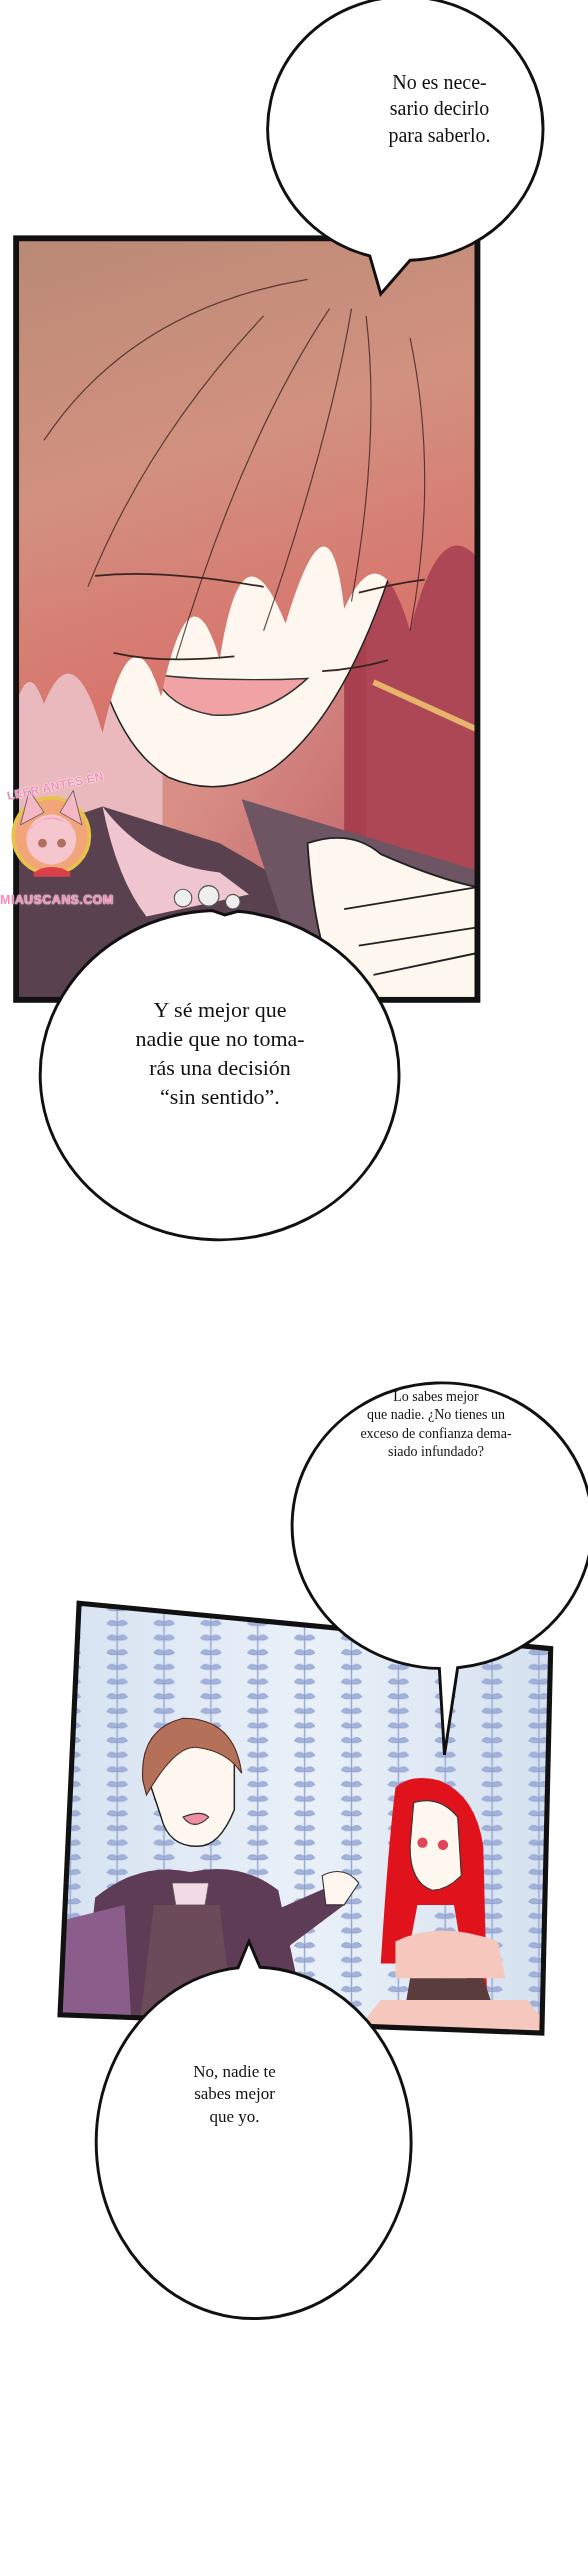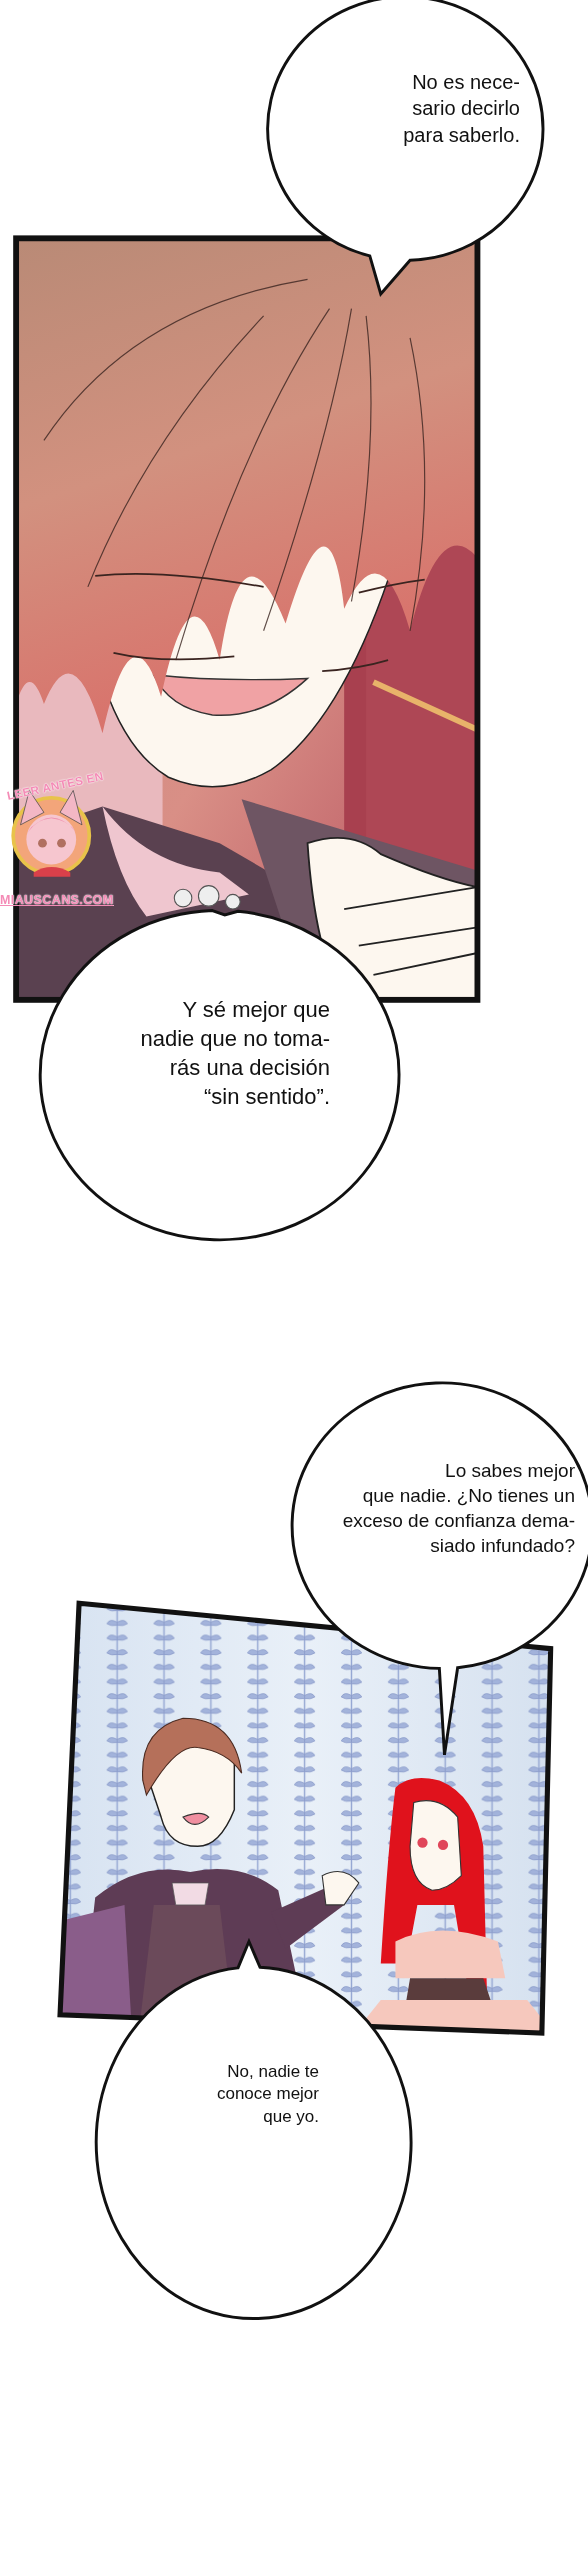--- a/index.html
+++ b/index.html
@@ -1,21 +1,21 @@
 <!DOCTYPE html>
 <html style="font-size:11.7px"><head>
 <meta charset="utf-8">
 <style>
   html, body { margin: 0; padding: 0; background: #ffffff; }
   body { width: 588px; height: 2576px; position: relative; overflow: hidden;
          font-family: "DejaVu Sans", sans-serif; }
   .layer { position: absolute; left: 0; top: 0; }
   .bubble-text {
-    position: absolute; text-align: right; color: #111;
-    font-family: Liberation Sans, sans-serif;
+    position: absolute; text-align: center; color: #111;
+    font-family: Liberation Serif, serif;
     font-stretch: condensed; line-height: 1.32; white-space: pre-line;
   }
   .watermark-top, .watermark-bottom {
     position: absolute; font-family: "Liberation Sans", sans-serif; font-weight: bold;
     color: #f48bb6; text-shadow: 0 0 1.5px #fff, 0 0 1.5px #fff; letter-spacing: 0.4px;
   }
 </style>
 </head>
 <body>
 
@@ -139,32 +139,32 @@
     <path d="M112 1125 L100 1078 L82 1108 Z" fill="#f3b7c5" stroke="#444" stroke-width="1"></path>
     <circle cx="70" cy="1145" r="34" fill="#f6c6cf"></circle>
     <path d="M38 1135 Q70 1095 104 1135 Q92 1118 70 1116 Q48 1118 38 1135 Z" fill="#ef8fae"></path>
     <circle cx="58" cy="1150" r="6" fill="#b07060"></circle>
       <circle cx="84" cy="1150" r="6" fill="#b07060"></circle>
     <path d="M46 1190 Q70 1175 96 1190 L96 1196 L46 1196 Z" fill="#d9404a"></path>
   </g>
 </svg>
 
 <div class="watermark-top" style="left:5.9px; top:779px; font-size:11.7px; transform: rotate(-12deg);">LEER ANTES EN</div>
-<div class="watermark-bottom" style="left:0px; top:893px; font-size:12.5px;text-decoration:underline;">MIAUSCANS.COM</div>
+<div class="watermark-bottom" style="left:0px; top:893px; font-size:12.5px;">MIAUSCANS.COM</div>
 
 <div class="bubble-text" style="left:359px; top:69px; width:161px; font-size:20px;">No es nece-
 sario decirlo
 para saberlo.</div>
 
 <div class="bubble-text" style="left:110px; top:995px; width:220px; font-size:22px;">Y sé mejor que
 nadie que no toma-
 rás una decisión
 “sin sentido”.</div>
 
-<div class="bubble-text" style="left:297px; top:1458px; width:278px; font-size:19px;">Lo sabes mejor
+<div class="bubble-text" style="left:297px; top:1388px; width:278px; font-size:14px;">Lo sabes mejor
 que nadie. ¿No tienes un
 exceso de confianza dema-
 siado infundado?</div>
 
 <div class="bubble-text" style="left:150px; top:2061px; width:169px; font-size:17px;">No, nadie te
-conoce mejor
+sabes mejor
 que yo.</div>
 
 
 </body></html>

